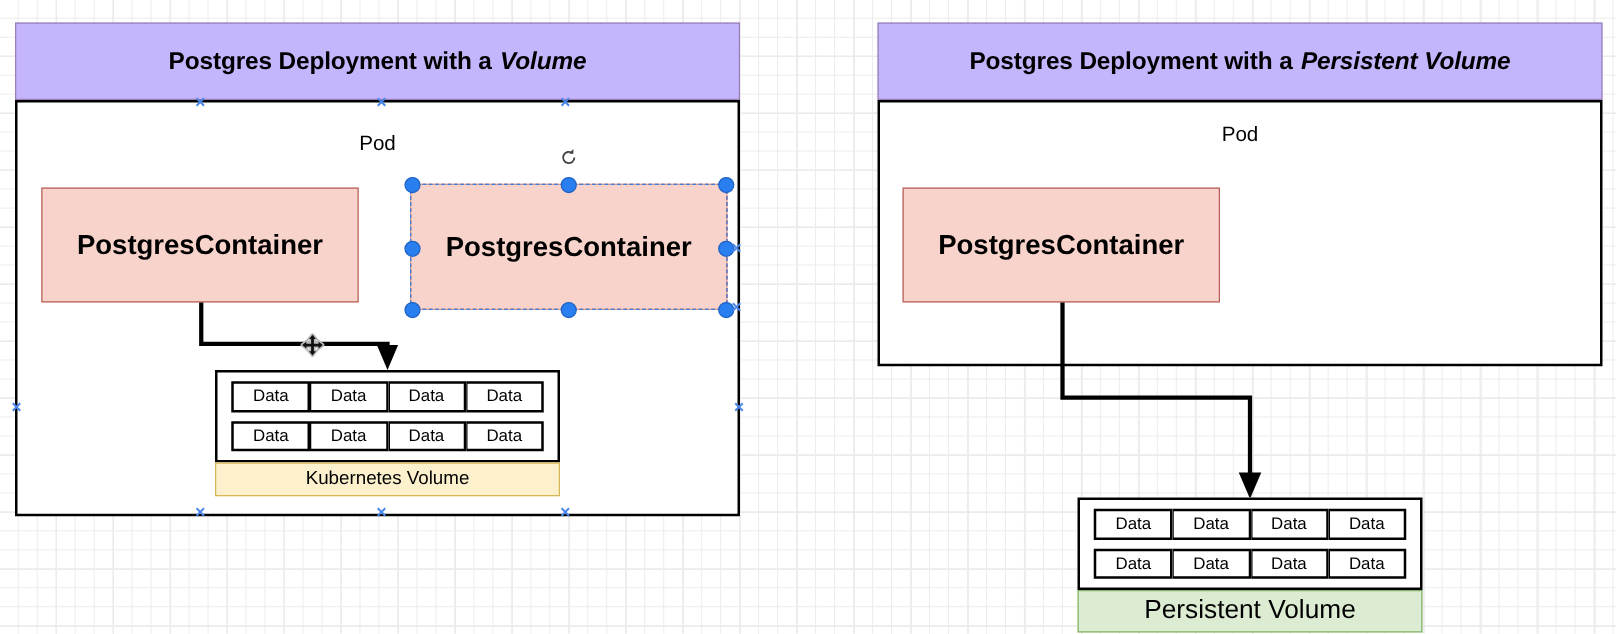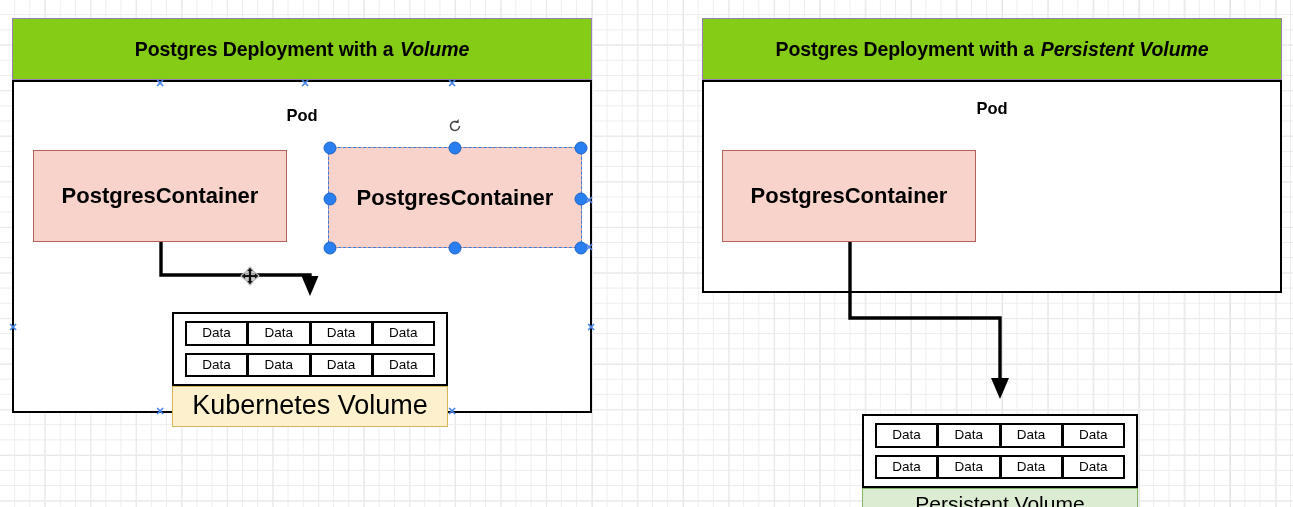--- a/index.html
+++ b/index.html
@@ -20,60 +20,60 @@
       linear-gradient(to right, #e2e2e4 1px, transparent 1px),
       linear-gradient(to bottom, #e2e2e4 1px, transparent 1px);
     background-size:15.2px 15.2px,15.2px 15.2px,45.6px 45.6px,45.6px 45.6px;
     background-position:-1px -1px,-1px -1px,-1px -1px,-1px -1px;
   }
   .diagram{position:absolute;}
 
   
   .title-bar{
     position:absolute;
-    background:#84cc16;
+    background:#c4b5fd;
     border:1.4px solid #9a80b4;
     box-sizing:border-box;
     display:flex;align-items:center;justify-content:center;
     font-weight:bold;
     color:#000;
     letter-spacing:-0.1px;
   }
   .title-bar .ital{font-style:italic;margin-left:.34em;}
 
   
   .pod-box{
     position:absolute;
     background:#ffffff;
     border:2.6px solid #000;
     box-sizing:border-box;
   }
   .pod-label{
     position:absolute;
-    font-weight:bold;
+    font-weight:normal;
     color:#000;
     text-align:center;
     white-space:nowrap;
   }
 
   
   .pg-box{
     position:absolute;
     background:#f7d3cb;
     border:1.6px solid #b5605a;
     box-sizing:border-box;
     display:flex;flex-direction:row;
     align-items:center;justify-content:center;
     font-weight:bold;color:#000;
     line-height:1.16;
     text-align:center;
   }
 
   
-  .vol-wrap{position:absolute;margin-top:16px;}
+  .vol-wrap{position:absolute;}
   .vol-data-box{
     border:2.6px solid #000;
     background:#fff;
     box-sizing:border-box;
     padding:7px 11px 7px 11px;
   }
   .data-row{display:flex;}
   .data-row + .data-row{margin-top:7px;}
   .data-cell{
     flex:1 1 0;
@@ -211,21 +211,21 @@
         <div class="data-cell" style="font-size:13.5px;">Data</div>
         <div class="data-cell" style="font-size:13.5px;">Data</div>
       </div>
       <div class="data-row">
         <div class="data-cell" style="font-size:13.5px;">Data</div>
         <div class="data-cell" style="font-size:13.5px;">Data</div>
         <div class="data-cell" style="font-size:13.5px;">Data</div>
         <div class="data-cell" style="font-size:13.5px;">Data</div>
       </div>
     </div>
-    <div class="vol-label" style="background:#fdf0cc;border:1.5px solid #d6b656;font-size:27px;">Kubernetes Volume</div>
+    <div class="vol-label" style="background:#fdf0cc;border:1.5px solid #d6b656;font-size:15px;">Kubernetes Volume</div>
   </div>
 </div>
 
 <div class="diagram" style="left:0;top:0;width:1293px;height:507px;">
 
   <div class="title-bar" style="left:702px;top:18px;width:580px;height:62px;font-size:19.5px;">
     <span>Postgres Deployment with a</span>
     <span class="ital">Persistent Volume</span>
   </div>
 

